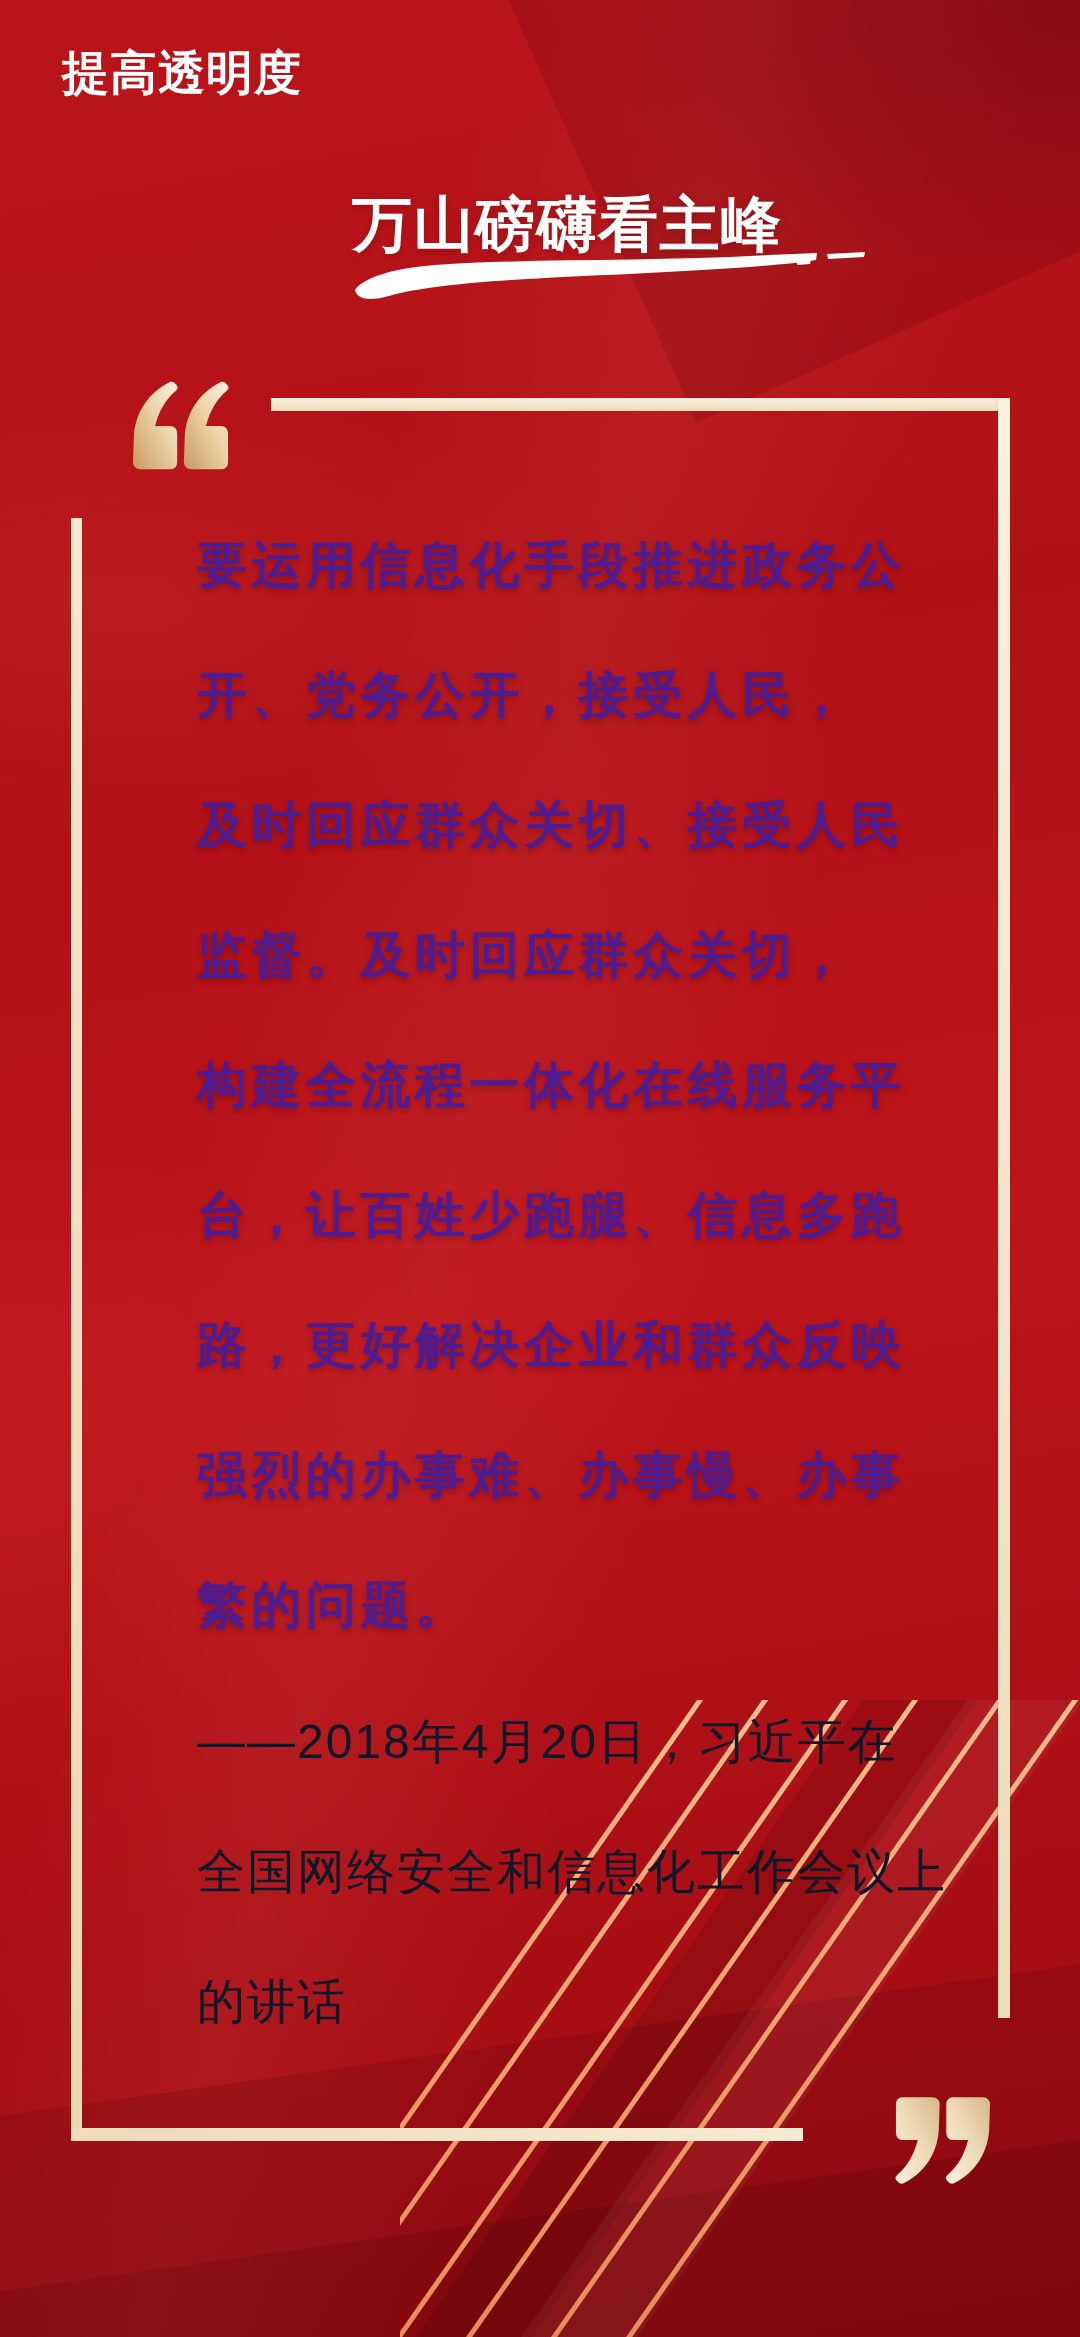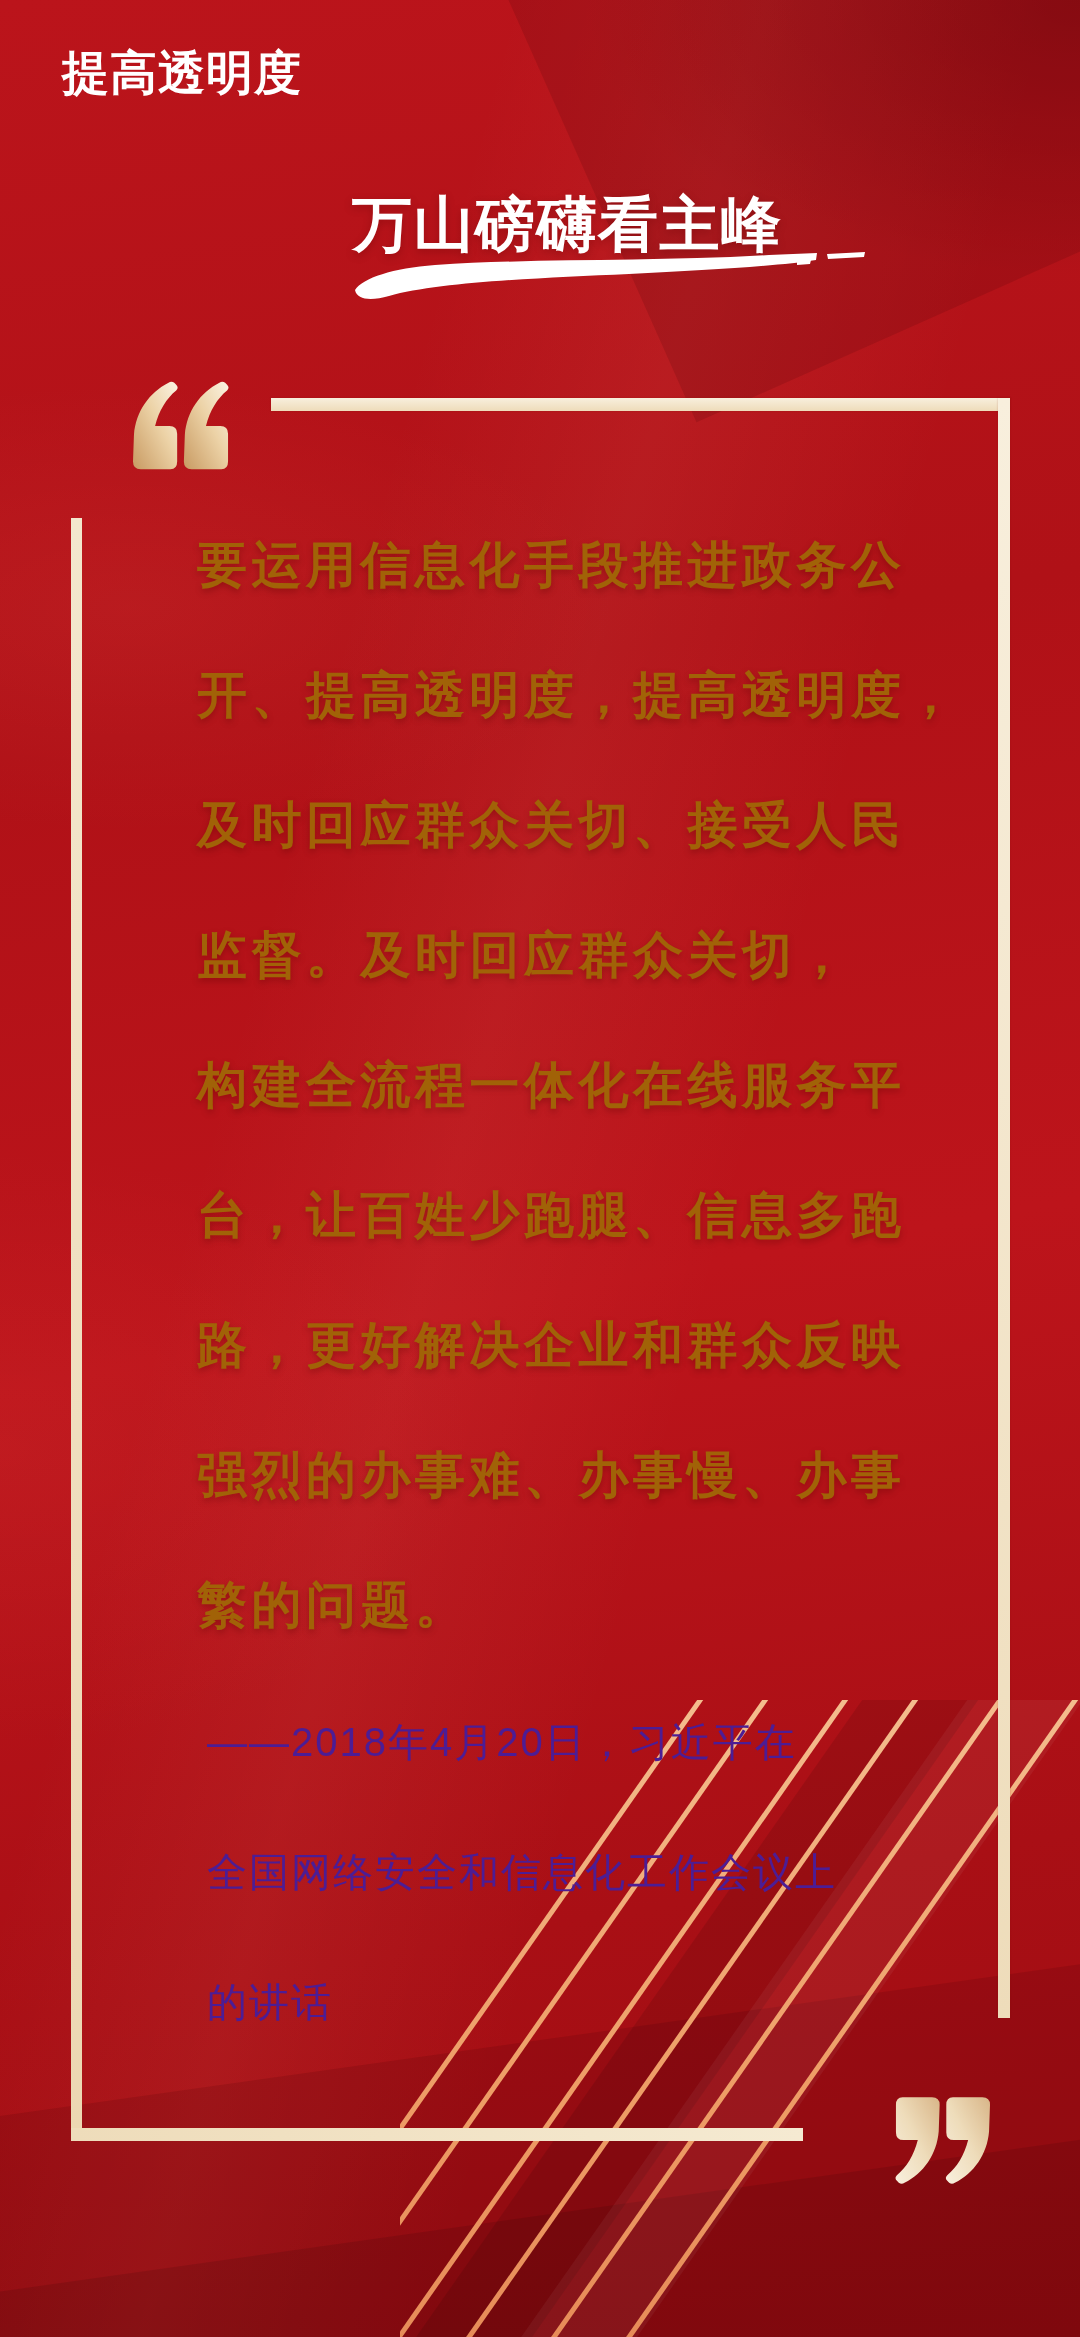--- a/index.html
+++ b/index.html
@@ -27,23 +27,23 @@
   .frame{background:linear-gradient(180deg,#f8efdd,#eedcba);box-shadow:0 0 2px rgba(120,20,0,.25);}
   .frame-top{left:271px;top:398px;width:739px;height:13px;}
   .frame-right{left:998px;top:398px;width:12px;height:1620px;}
   .frame-left{left:71px;top:518px;width:11px;height:1622px;background:linear-gradient(180deg,#f3e7cd,#ecd7b2);}
   .frame-bottom{left:71px;top:2128px;width:732px;height:13px;background:linear-gradient(90deg,#eedcba,#f5ead2);}
   
   .quote-open{left:133px;top:380px;width:96px;height:92px;}
   .quote-close{left:895px;top:2096px;width:95px;height:88px;transform:rotate(180deg);}
   
   .quote-block{left:197px;top:500px;width:760px;z-index:5;}
-  .qline{height:130px;display:flex;align-items:center;font-size:50px;font-weight:900;letter-spacing:4.5px;color:#a16207;text-shadow:0 3px 6px rgba(90,0,0,.35);white-space:nowrap;}
+  .qline{height:130px;display:flex;align-items:center;font-size:50px;font-weight:900;letter-spacing:4.5px;color:#4c1d95;text-shadow:0 3px 6px rgba(90,0,0,.35);white-space:nowrap;}
   .attr-block{left:197px;top:1677px;width:800px;z-index:5;}
-  .aline{height:130px;display:flex;align-items:center;font-size:40px;font-weight:500;letter-spacing:2px;color:#4c1d95;white-space:nowrap;margin-left:10px;}
+  .aline{height:130px;display:flex;align-items:center;font-size:48px;font-weight:500;letter-spacing:2px;color:#0f172a;white-space:nowrap;}
   
   .diagonals{left:400px;top:1700px;width:680px;height:637px;overflow:hidden;z-index:2;}
   .dline{position:absolute;top:-382px;width:5px;height:1400px;transform:rotate(35deg);
          background:linear-gradient(180deg,#f8d2a8 0%,#ee9e67 55%,#e07a4a 100%);}
   .dband{position:absolute;top:-382px;width:95px;height:1400px;transform:rotate(35deg);}
   .db-dark{background:rgba(0,0,0,.10);} .db-light{background:rgba(255,255,255,.05);}
   .z3{z-index:3;} .z4{z-index:4;}
 </style>
 </head>
 <body>
@@ -86,21 +86,21 @@
         <stop offset="0.55" stop-color="#ecd2a6"></stop>
         <stop offset="1" stop-color="#fbf3e3"></stop>
       </linearGradient>
     </defs>
     <path fill="url(#gq)" d="M37 1 C17 11 3 31 1 55 L0 83 Q0 91 8 91 L39 91 Q46 91 46 83 L46 54 Q46 46 38 46 L23 46 C27 30 35 17 45 9 Q48 6 45 3 L43 1 Q40 -1 37 1 Z"></path>
     <path fill="url(#gq)" transform="translate(53 0)" d="M37 1 C17 11 3 31 1 55 L0 83 Q0 91 8 91 L39 91 Q46 91 46 83 L46 54 Q46 46 38 46 L23 46 C27 30 35 17 45 9 Q48 6 45 3 L43 1 Q40 -1 37 1 Z"></path>
   </svg>
 
   <div class="abs quote-block">
     <div class="qline">要运用信息化手段推进政务公</div>
-    <div class="qline">开、提高透明度，提高透明度，</div>
+    <div class="qline">开、党务公开，接受人民，</div>
     <div class="qline">及时回应群众关切、接受人民</div>
     <div class="qline">监督。及时回应群众关切，</div>
     <div class="qline">构建全流程一体化在线服务平</div>
     <div class="qline">台，让百姓少跑腿、信息多跑</div>
     <div class="qline">路，更好解决企业和群众反映</div>
     <div class="qline">强烈的办事难、办事慢、办事</div>
     <div class="qline">繁的问题。</div>
   </div>
 
   <div class="abs attr-block">

